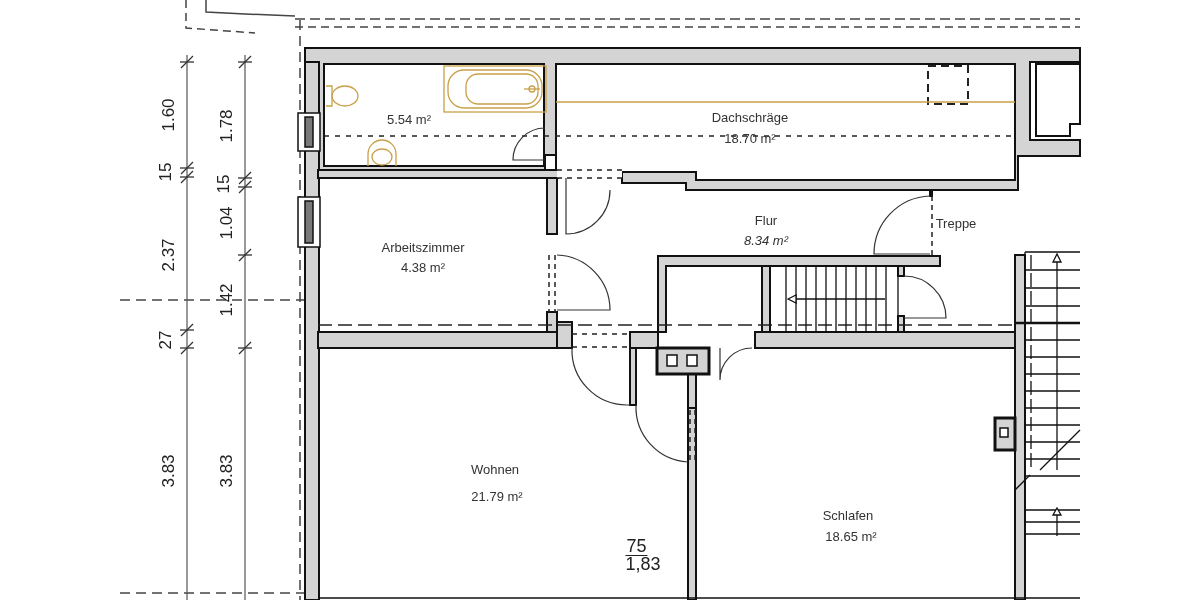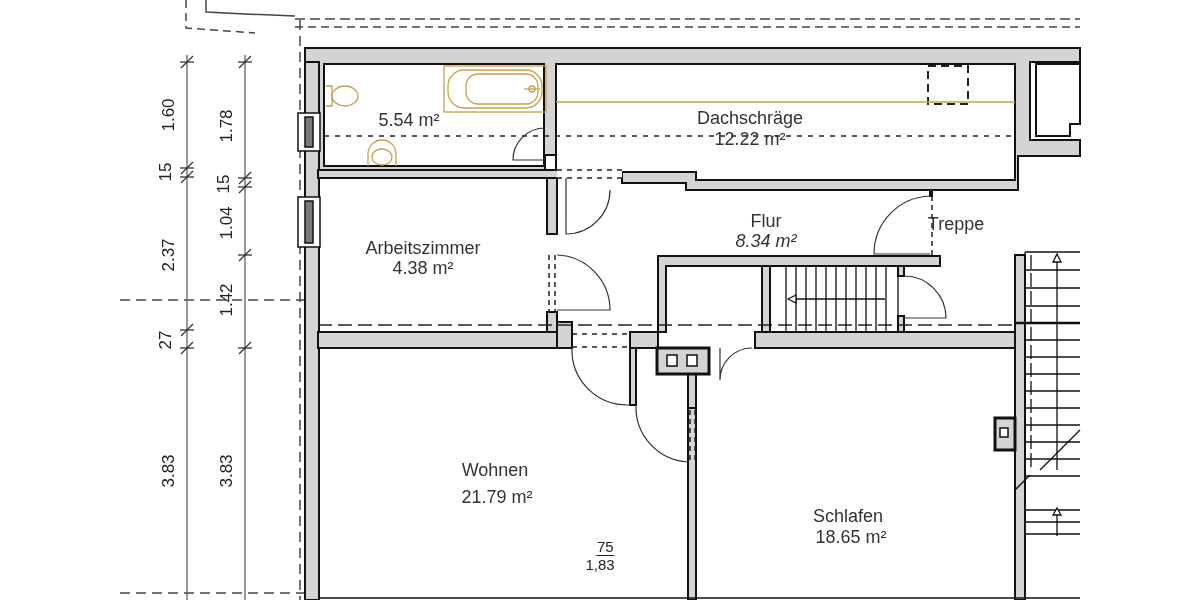--- a/index.html
+++ b/index.html
@@ -1,20 +1,20 @@
 <!DOCTYPE html>
 <html><head>
 <meta charset="utf-8">
 <style>
   html, body { margin: 0; padding: 0; background: #ffffff; }
   body { width: 1200px; height: 600px; overflow: hidden; position: relative; font-family: "Liberation Sans", sans-serif; }
   svg { position: absolute; left: 0; top: 0; }
-  .lbl { position: absolute; color: #333333; font-size: 18px; line-height: 16px; white-space: nowrap; text-align: right; transform: translateX(-50%); }
+  .lbl { position: absolute; color: #333333; font-size: 13px; line-height: 16px; white-space: nowrap; text-align: right; transform: translateX(-50%); }
   .dim { position: absolute; color: #222222; font-size: 17px; line-height: 18px; white-space: nowrap; transform-origin: center center; }
-  .frac { position: absolute; color: #222; font-size: 15px; line-height: 17px; text-align: right; transform: translateX(-50%); }
+  .frac { position: absolute; color: #222; font-size: 18px; line-height: 17px; text-align: left; transform: translateX(-50%); margin-left: 43px; }
   .frac .top { border-bottom: 1px solid #222; padding: 0 1px; display: inline-block; }
 </style>
 </head>
 <body>
 
 <svg width="1200" height="600" viewBox="0 0 1200 600">
 
   <g fill="none" stroke="#444" stroke-width="1.5">
     <polyline points="206,0 206,12 245,14 295,16" stroke-dasharray="none"></polyline>
     <line x1="295" y1="19" x2="1080" y2="19" stroke-dasharray="10,5"></line>
@@ -192,21 +192,21 @@
   </g>
 
   <g stroke="#111" stroke-width="1.3">
     <line x1="318" y1="598" x2="1080" y2="598"></line>
   </g>
 </svg>
 
 <div class="lbl" style="left:409px;top:112px;">5.54 m²</div>
 
 <div class="lbl" style="left:750px;top:110px;">Dachschräge</div>
-<div class="lbl" style="left:750px;top:131px;">12.22 m²</div>
+<div class="lbl" style="left:750px;top:131px;">18.70 m²</div>
 
 <div class="lbl" style="left:423px;top:240px;">Arbeitszimmer</div>
 <div class="lbl" style="left:423px;top:260px;">4.38 m²</div>
 
 <div class="lbl" style="left:766px;top:213px;">Flur</div>
 <div class="lbl" style="left:766px;top:233px;font-style:italic;">8.34 m²</div>
 
 <div class="lbl" style="left:956px;top:216px;">Treppe</div>
 
 <div class="lbl" style="left:495px;top:462px;">Wohnen</div>

